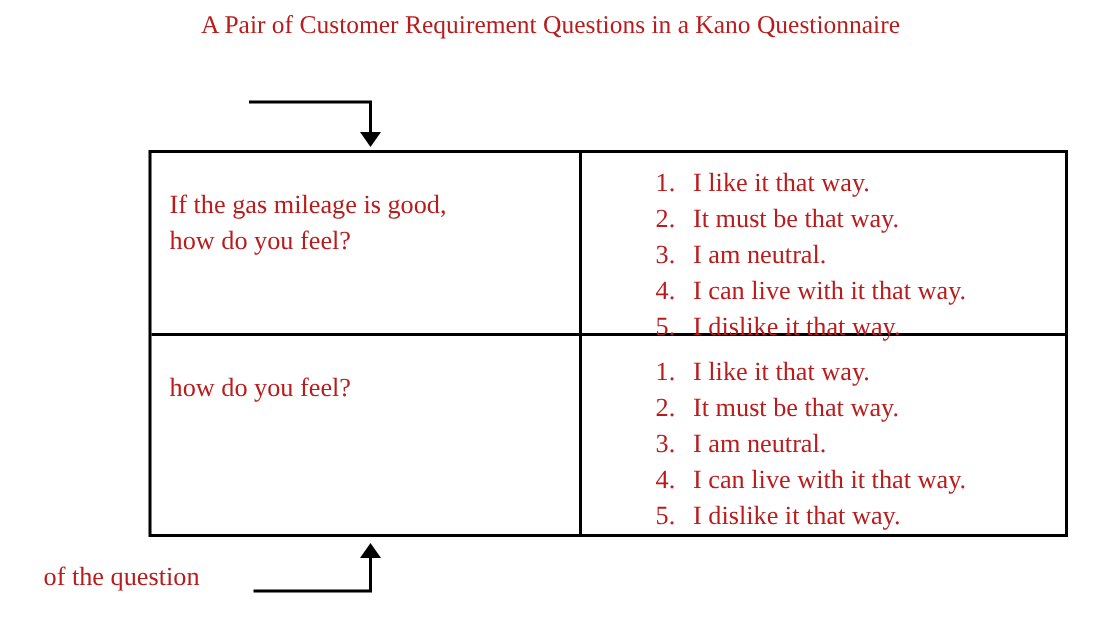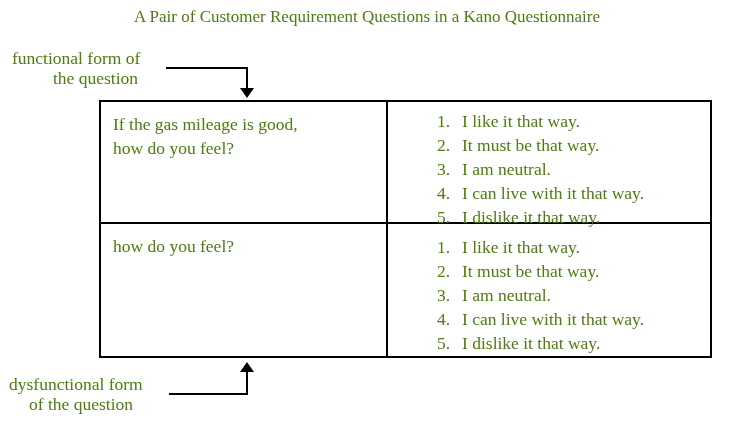--- a/index.html
+++ b/index.html
@@ -6,21 +6,21 @@
     margin: 0;
     padding: 0;
     background: #ffffff;
   }
   #stage {
     position: relative;
     width: 734px;
     height: 424px;
     background: #ffffff;
     font-family: "Liberation Serif", "DejaVu Serif", serif;
-    color: #4d7c0f;
+    color: #b91c1c;
     overflow: hidden;
   }
   .title {
     position: absolute;
     top: 7px;
     left: 0;
     width: 100%;
     text-align: center;
     font-size: 17px;
     white-space: nowrap;
@@ -43,21 +43,21 @@
     width: 609px;
     height: 254px;
     border: 2px solid #000000;
     display: grid;
     grid-template-columns: 287px 1fr;
     grid-template-rows: 122px 1fr;
   }
   .cell { box-sizing: border-box; }
   .cell.q {
     border-right: 2px solid #000000;
-    padding: 10px 6px 0 12px;
+    padding: 22px 6px 0 12px;
     font-size: 17.5px;
     line-height: 24px;
   }
   .cell.row1 { border-bottom: 2px solid #000000; }
   .cell.opts { padding: 7px 0 0 49px; }
   .cell.opts.row2 { padding-top: 11px; }
   .opt {
     display: flex;
     font-size: 17.5px;
     line-height: 24px;
@@ -77,24 +77,20 @@
     pointer-events: none;
   }
 </style>
 </head>
 <body>
 
 <div id="stage">
 
   <div class="title">A Pair of Customer Requirement Questions in a Kano Questionnaire</div>
 
-  <div class="callout" id="functional-label">
-    <div class="line1">functional form of</div>
-    <div class="line2">the question</div>
-  </div>
 
   <div id="kano-table">
     <div class="cell q row1">
       <div>If the gas mileage is good,</div>
       <div>how do you feel?</div>
     </div>
     <div class="cell opts row1">
       <div class="opt">
         <span class="num">1.</span>
         <span class="txt">I like it that way.</span>
@@ -137,21 +133,20 @@
         <span class="txt">I can live with it that way.</span>
       </div>
       <div class="opt">
         <span class="num">5.</span>
         <span class="txt">I dislike it that way.</span>
       </div>
     </div>
   </div>
 
   <div class="callout" id="dysfunctional-label">
-    <div class="line1">dysfunctional form</div>
     <div class="line2">of the question</div>
   </div>
 
   <svg id="arrow-overlay" viewBox="0 0 734 424" xmlns="http://www.w3.org/2000/svg">
     <g stroke="#000000" stroke-width="2" fill="none">
       <polyline points="166,68 247,68 247,89"></polyline>
       <polygon points="240,88 254,88 247,98" fill="#000000" stroke="none"></polygon>
     </g>
     <g stroke="#000000" stroke-width="2" fill="none">
       <polyline points="169,394 247,394 247,372"></polyline>

